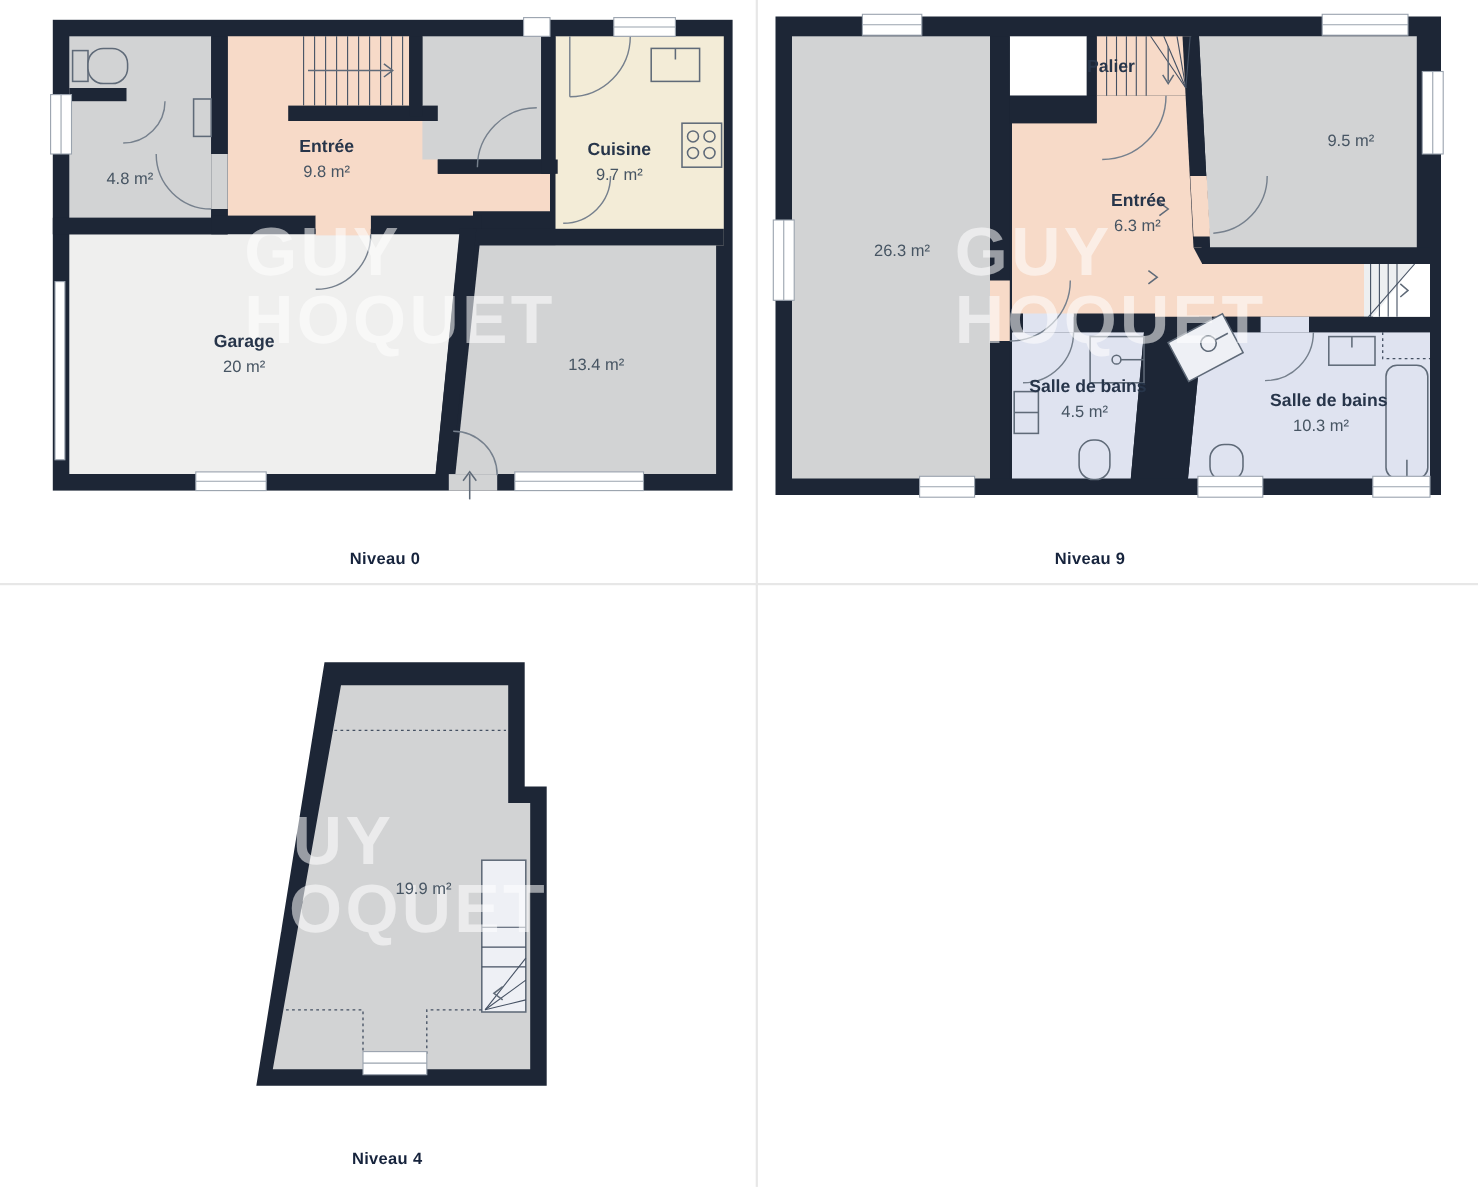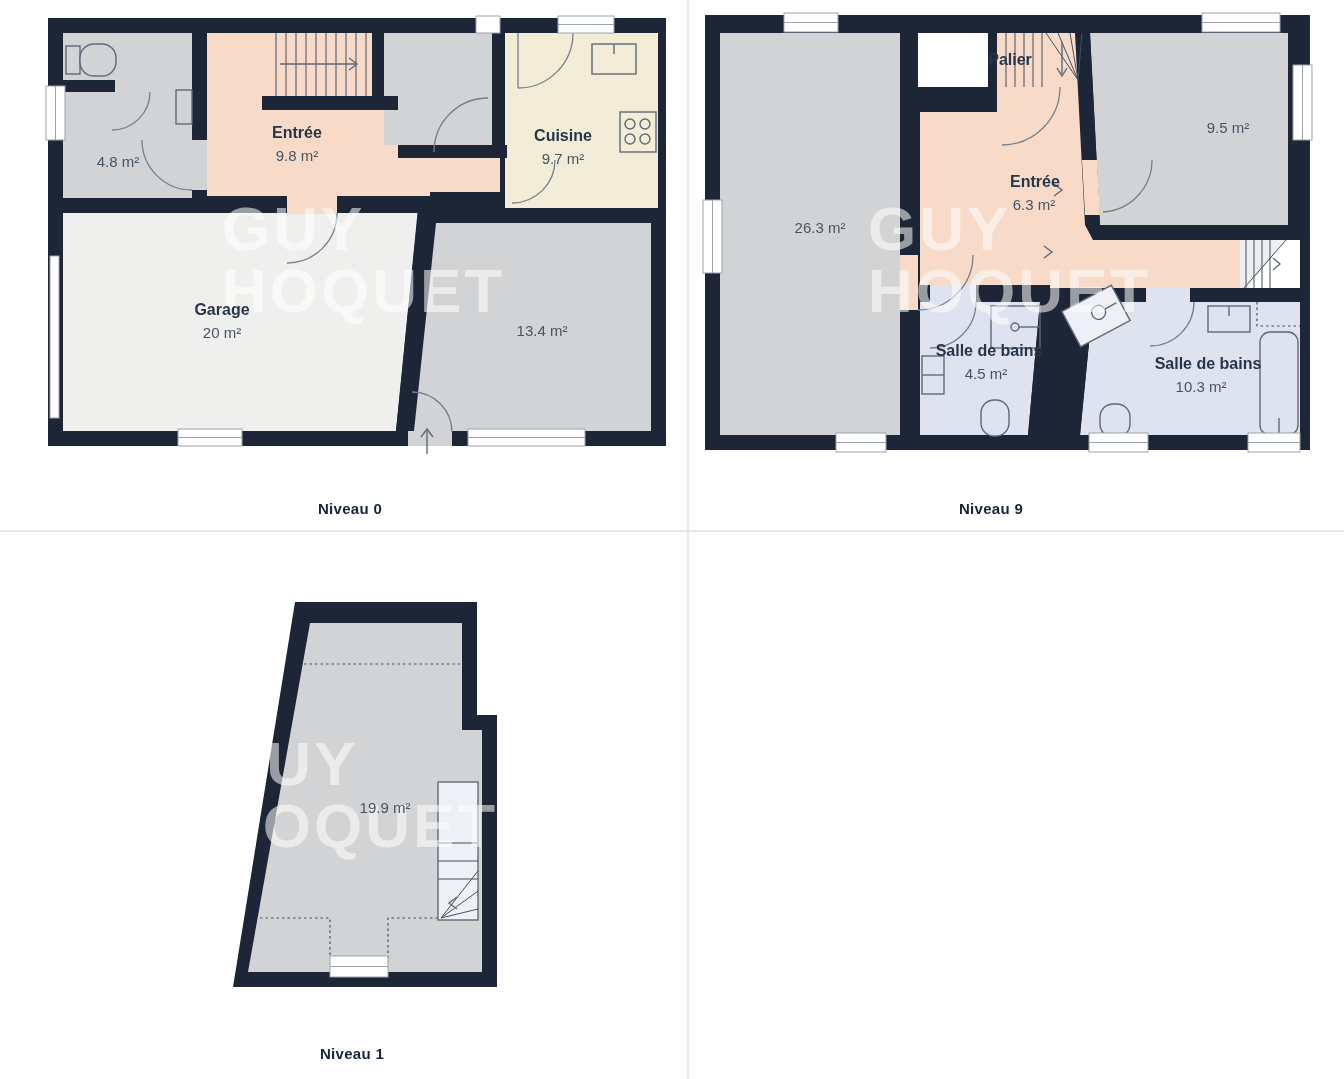--- a/index.html
+++ b/index.html
@@ -297,19 +297,19 @@
       <g>
         <rect class="win" x="330" y="425" width="58" height="21"></rect>
         <line class="winl" x1="330" y1="435.5" x2="388" y2="435.5"></line>
       </g>
 
       <text class="wm" x="215" y="254">GUY</text>
       <text class="wm" x="215" y="316">HOQUET</text>
 
       <text class="area" x="385" y="282">19.9 m²</text>
     </svg>
-    <div class="caption" style="left:16px;right:0;top:514px;">Niveau 1</div>
+    <div class="caption" style="left:16px;right:0;top:514px;">Niveau 4</div>
   </div>
 
   <div class="divider" style="left:687px;top:0;width:1.5px;height:1079px;"></div>
   <div class="divider" style="left:0;top:530px;width:1344px;height:1.5px;"></div>
 
 </div>
 
 </body></html>

